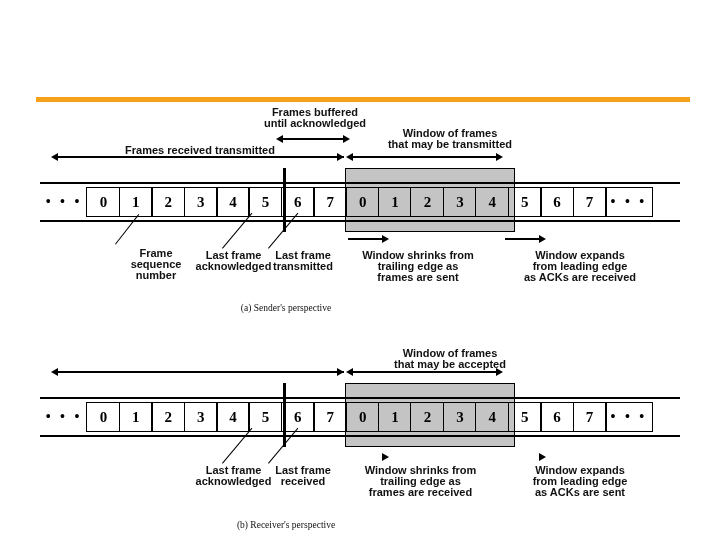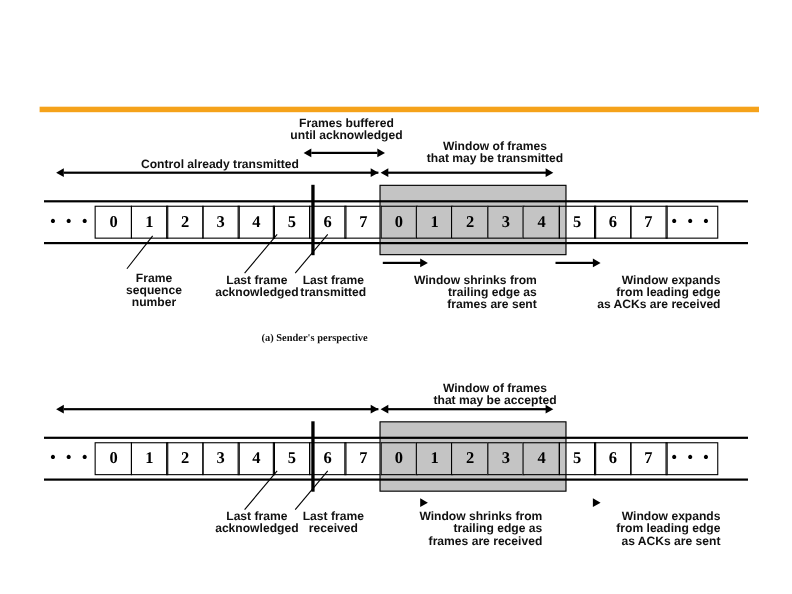--- a/index.html
+++ b/index.html
@@ -21,24 +21,24 @@
     background:#f5a21a;
   }
 
   
   .fig{position:absolute;left:0;width:720px;font-family:"Liberation Serif",serif;}
   .lbl{
     position:absolute;font-family:Liberation Sans, sans-serif;
     font-weight:bold;font-size:11px;line-height:11px;color:#111;
     text-align:center;white-space:pre-line;
   }
-  .lbl.left{text-align:right;}
+  .lbl.left{text-align:center;}
   .caption{
     position:absolute;width:572px;text-align:center;
-    font-family:"Liberation Serif",serif;font-weight:bold;
+    font-family:"Liberation Serif",serif;font-weight:normal;
     font-size:9.5px;color:#111;
   }
 
   
   .strip{position:absolute;height:40px;}
   .rail{position:absolute;left:0;width:100%;height:2px;background:#000;}
   .rail.top{top:0;}
   .rail.bot{bottom:0;}
   .cells{position:absolute;left:0;top:5px;height:30px;display:flex;}
   .cell{
@@ -84,21 +84,21 @@
     <div class="lbl" style="left:370px;top:128px;width:160px;">Window of frames
 that may be transmitted</div>
 
     <div class="span" style="left:283px;top:138px;width:60px;"></div>
     <div class="ah l" style="left:276px;top:135px;"></div>
     <div class="ah r" style="left:343px;top:135px;"></div>
 
     <div class="span" style="left:58px;top:156px;width:286px;"></div>
     <div class="ah l" style="left:51px;top:153px;"></div>
     <div class="ah r" style="left:337px;top:153px;"></div>
-    <div class="lbl" style="left:100px;top:145px;width:200px;">Control already transmitted</div>
+    <div class="lbl" style="left:100px;top:145px;width:200px;">Frames received transmitted</div>
 
     <div class="span" style="left:352px;top:156px;width:148px;"></div>
     <div class="ah l" style="left:346px;top:153px;"></div>
     <div class="ah r" style="left:496px;top:153px;"></div>
 
     <div class="winbox" style="left:345px;top:168px;width:170px;height:64px;"></div>
 
     <div class="marker" style="left:283px;top:168px;height:64px;"></div>
 
     <div class="strip" style="left:40px;top:182px;width:640px;">
@@ -128,21 +128,21 @@
 
     <div class="sarrow" style="left:348px;top:238px;width:36px;"></div>
     <div class="ah r" style="left:382px;top:235px;"></div>
     <div class="sarrow" style="left:505px;top:238px;width:36px;"></div>
     <div class="ah r" style="left:539px;top:235px;"></div>
 
     <div class="leader" style="left:115px;top:244px;width:38px;transform:rotate(-52deg);"></div>
     <div class="leader" style="left:222px;top:248px;width:46px;transform:rotate(-50deg);"></div>
     <div class="leader" style="left:268px;top:248px;width:46px;transform:rotate(-50deg);"></div>
 
-    <div class="lbl" style="left:95px;top:248px;width:90px;">Frame
+    <div class="lbl" style="left:111px;top:248px;width:90px;">Frame
 sequence
 number</div>
     <div class="lbl" style="left:186px;top:250px;width:95px;">Last frame
 acknowledged</div>
     <div class="lbl" style="left:258px;top:250px;width:90px;">Last frame
 transmitted</div>
     <div class="lbl left" style="left:348px;top:250px;width:140px;">Window shrinks from
 trailing edge as
 frames are sent</div>
     <div class="lbl left" style="left:505px;top:250px;width:150px;">Window expands
@@ -204,15 +204,16 @@
 acknowledged</div>
     <div class="lbl" style="left:258px;top:250px;width:90px;">Last frame
 received</div>
     <div class="lbl left" style="left:348px;top:250px;width:145px;">Window shrinks from
 trailing edge as
 frames are received</div>
     <div class="lbl left" style="left:505px;top:250px;width:150px;">Window expands
 from leading edge
 as ACKs are sent</div>
 
+    <div class="caption" style="top:305px;">(b) Receiver's perspective</div>
   </div>
 
 </div>
 
 </body></html>

